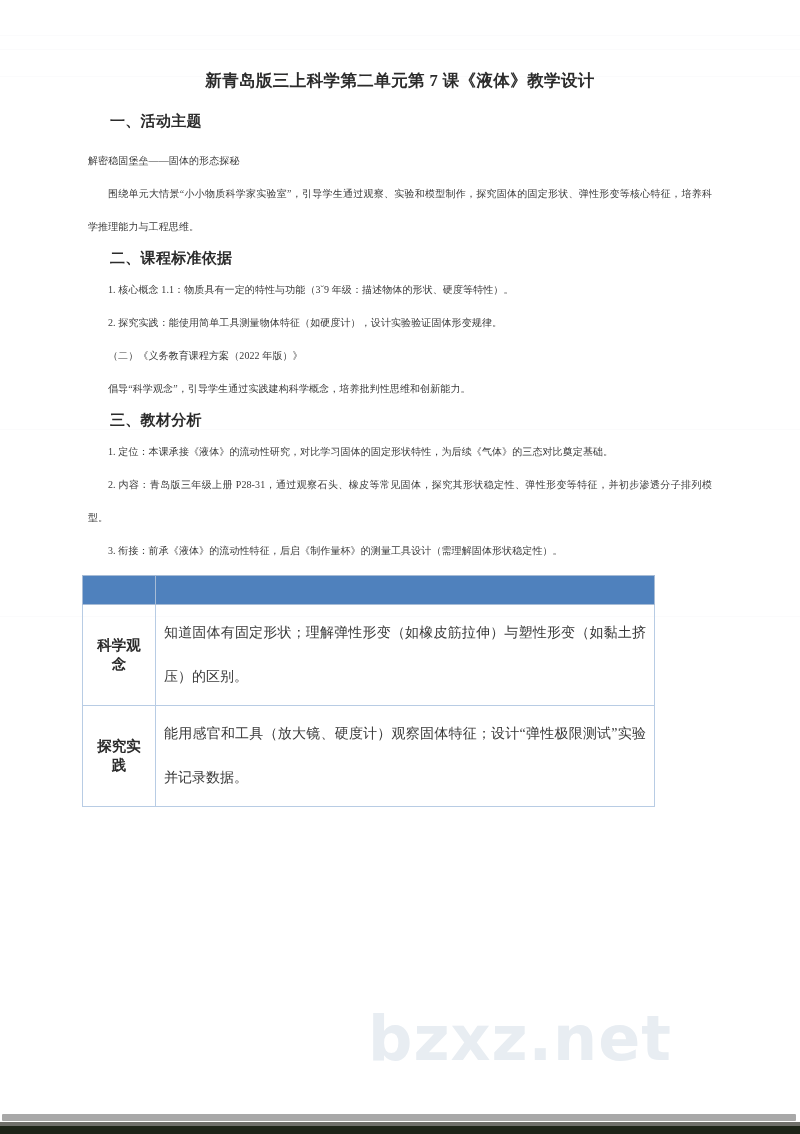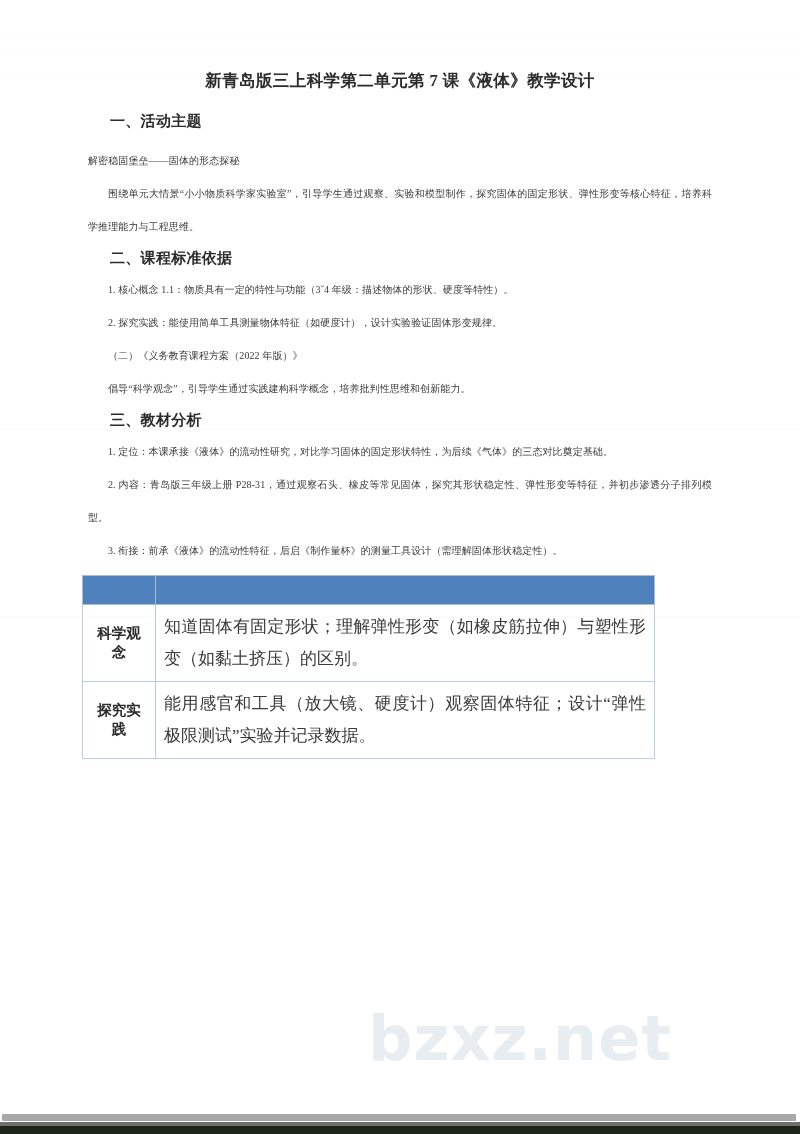--- a/index.html
+++ b/index.html
@@ -137,23 +137,23 @@
 
   td.label-cell {
     width: 72px;
     text-align: center;
     font-weight: bold;
     font-size: 14.5px;
     color: #2b2b2b;
     padding: 6px 2px;
   }
   td.content-cell {
-    font-size: 17px;
+    font-size: 14px;
     color: #3a3a3a;
-    line-height: 32px;
+    line-height: 44px;
     text-align: justify;
     text-justify: inter-ideograph;
     padding: 4px 6px 4px 8px;
   }
 
   
   #hscrollbar-track {
     position: absolute;
     left: 0;
     top: 1112px;
@@ -211,21 +211,21 @@
       <h1 class="doc-title">新青岛版三上科学第二单元第 7 课《液体》教学设计</h1>
 
       <div class="gap-md"></div>
 
       <h2 class="section-h">一、活动主题</h2>
       <div class="gap-sm"></div>
       <p class="para noindent">解密稳固堡垒——固体的形态探秘</p>
       <p class="para indent">围绕单元大情景“小小物质科学家实验室”，引导学生通过观察、实验和模型制作，探究固体的固定形状、弹性形变等核心特征，培养科学推理能力与工程思维。</p>
 
       <h2 class="section-h">二、课程标准依据</h2>
-      <p class="para indent">1. 核心概念 1.1：物质具有一定的特性与功能（3˘4 年级：描述物体的形状、硬度等特性）。</p>
+      <p class="para indent">1. 核心概念 1.1：物质具有一定的特性与功能（3˘9 年级：描述物体的形状、硬度等特性）。</p>
       <p class="para indent">2. 探究实践：能使用简单工具测量物体特征（如硬度计），设计实验验证固体形变规律。</p>
       <p class="para indent">（二）《义务教育课程方案（2022 年版）》</p>
       <p class="para indent">倡导“科学观念”，引导学生通过实践建构科学概念，培养批判性思维和创新能力。</p>
 
       <h2 class="section-h">三、教材分析</h2>
       <p class="para indent">1. 定位：本课承接《液体》的流动性研究，对比学习固体的固定形状特性，为后续《气体》的三态对比奠定基础。</p>
       <p class="para indent">2. 内容：青岛版三年级上册 P28-31，通过观察石头、橡皮等常见固体，探究其形状稳定性、弹性形变等特征，并初步渗透分子排列模型。</p>
       <p class="para indent">3. 衔接：前承《液体》的流动性特征，后启《制作量杯》的测量工具设计（需理解固体形状稳定性）。</p>
 
 

